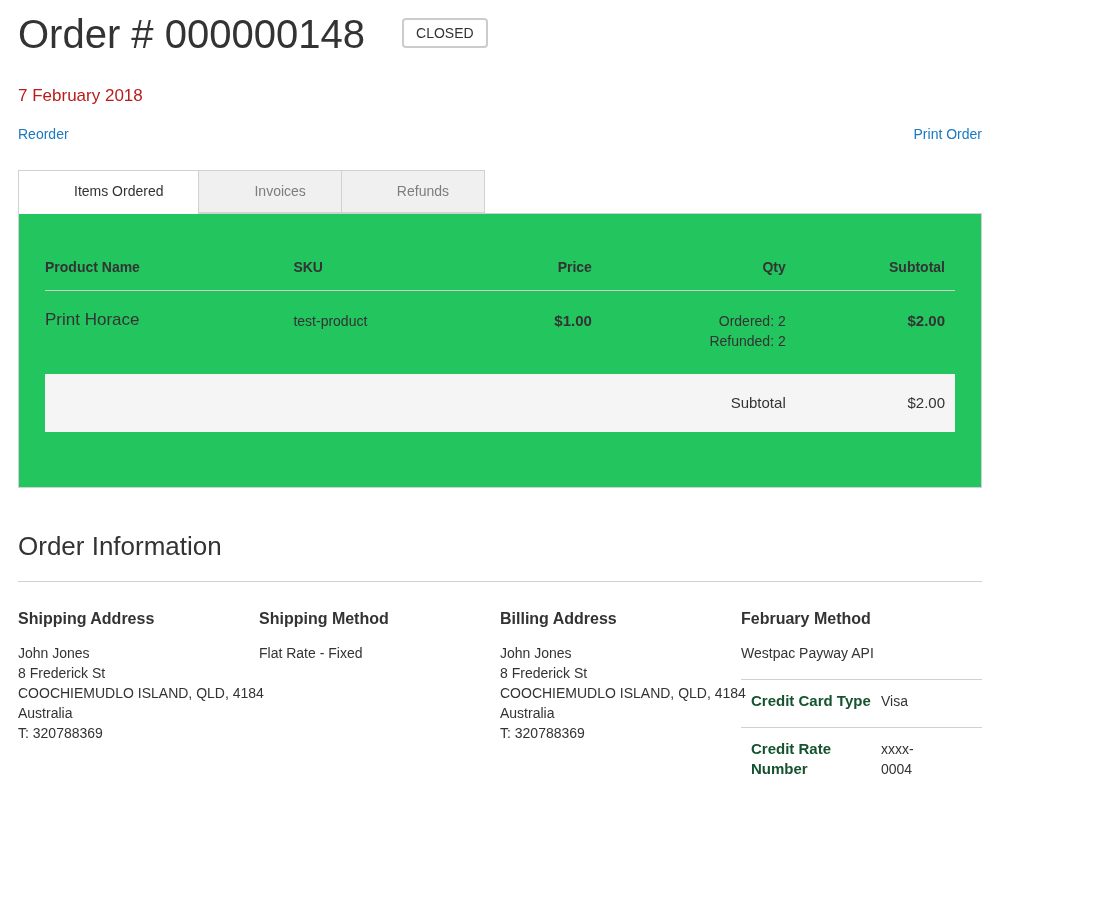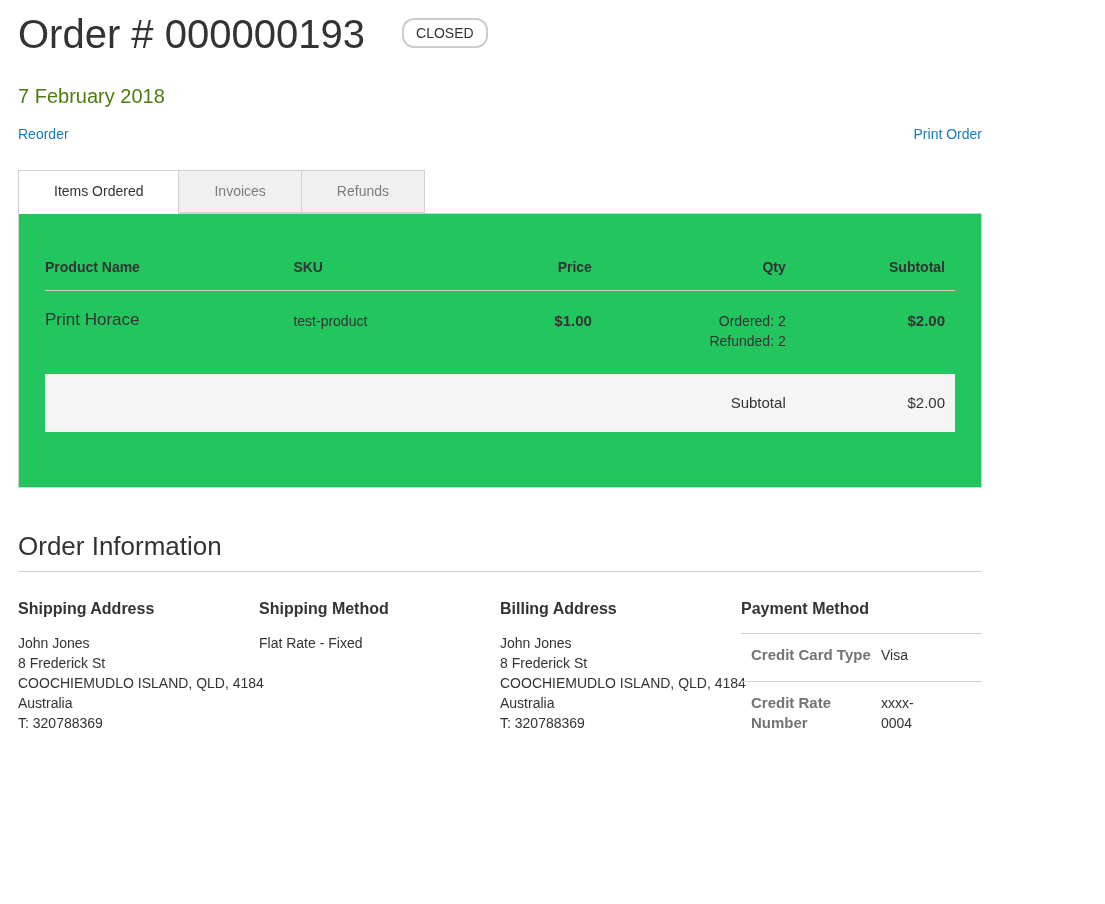--- a/index.html
+++ b/index.html
@@ -23,56 +23,56 @@
     font-weight: 300;
     line-height: 40px;
     color: #333333;
   }
   .order-number { font-weight: 300; }
   .order-status {
     display: inline-block;
     vertical-align: middle;
     margin-left: 26px;
     border: 2px solid #cccccc;
-    border-radius: 12px;
+    border-radius: 4px;
     padding: 6px 12px;
     font-size: 14px;
     font-weight: 400;
     line-height: 14px;
     color: #333333;
     text-transform: uppercase;
     position: relative;
     top: -4px;
   }
   .order-date {
     margin: 34px 0 0 0;
-    font-size: 20px;
+    font-size: 17px;
     line-height: 16px;
-    color: #4d7c0f;
+    color: #b91c1c;
   }
   .order-actions {
     display: flex;
     justify-content: space-between;
     margin-top: 23px;
     font-size: 14px;
     line-height: 14px;
   }
   .order-actions a {
     color: #1979c3;
     text-decoration: none;
     cursor: pointer;
   }
 
   
   .tabs {
     display: flex;
     margin-top: 29px;
   }
   .tab {
-    padding: 13px 35px 14px 35px;
+    padding: 13px 35px 14px 55px;
     font-size: 14px;
     line-height: 14px;
     color: #7d7d7d;
     background: #f0f0f0;
     border: 1px solid #d1d1d1;
     margin-right: -1px;
     cursor: pointer;
     position: relative;
   }
   .tab.active {
@@ -144,21 +144,21 @@
   .items-table tfoot tr:first-child th,
   .items-table tfoot tr:first-child td { padding-top: 20px; }
   .items-table tfoot tr:last-child th,
   .items-table tfoot tr:last-child td { padding-bottom: 21px; }
   .items-table tfoot tr.grand th.mark,
   .items-table tfoot tr.grand td.amount { font-weight: bold; }
 
   
   .order-info-title {
     margin: 45px 0 0 0;
-    padding-bottom: 12px;
+    padding-bottom: 22px;
     font-size: 26px;
     font-weight: 300;
     line-height: 26px;
     color: #333333;
     border-bottom: 1px solid #d1d1d1;
   }
   .info-cols {
     display: flex;
   }
   .info-col {
@@ -183,40 +183,40 @@
     width: 100%;
     margin-top: 16px;
   }
   .payment-table tr { border-top: 1px solid #d1d1d1; }
   .payment-table th {
     width: 140px;
     text-align: left;
     font-size: 15px;
     font-weight: bold;
     line-height: 20px;
-    color: #737373;
+    color: #14532d;
     padding: 11px 0 16px 10px;
     vertical-align: top;
   }
   .payment-table td {
     font-size: 14px;
     line-height: 20px;
     color: #333333;
     padding: 11px 40px 16px 0;
     vertical-align: top;
   }
 </style>
 </head>
 <body>
 
 <div class="page">
 
   <header>
     <h1 class="page-title">
-      <span class="order-number">Order # 000000193</span>
+      <span class="order-number">Order # 000000148</span>
       <span class="order-status">CLOSED</span>
     </h1>
     <p class="order-date">7 February 2018</p>
     <div class="order-actions">
       <a href="#">Reorder</a>
       <a href="#">Print Order</a>
     </div>
   </header>
 
   <div class="tabs">
@@ -289,21 +289,22 @@
         <div>
           <div class="address-line">John Jones</div>
           <div class="address-line">8 Frederick St</div>
           <div class="address-line">COOCHIEMUDLO ISLAND, QLD, 4184</div>
           <div class="address-line">Australia</div>
           <div class="address-line">T: 320788369</div>
         </div>
       </div>
 
       <div class="info-col">
-        <h3 class="info-col-title">Payment Method</h3>
+        <h3 class="info-col-title">February Method</h3>
+        <div class="payment-name">Westpac Payway API</div>
         <table class="payment-table">
           <tbody>
             <tr>
               <th>Credit Card Type</th>
               <td>Visa</td>
             </tr>
             <tr>
               <th>Credit Rate Number</th>
               <td>xxxx-0004</td>
             </tr>

